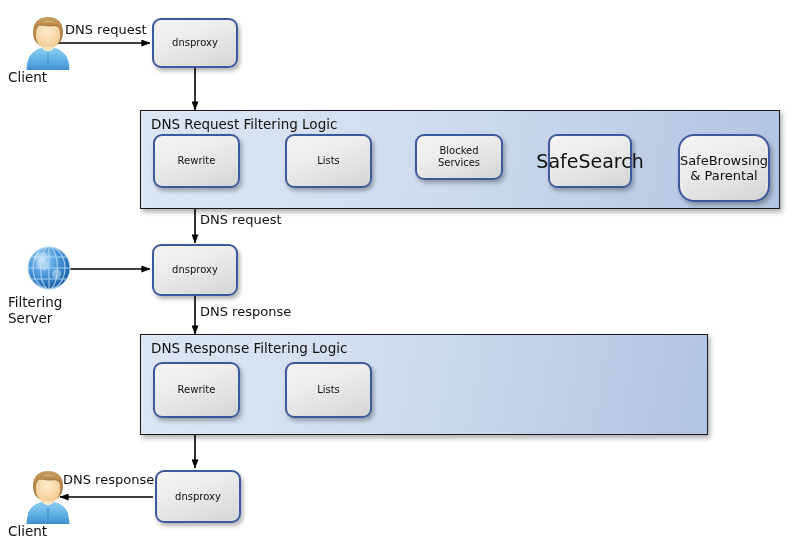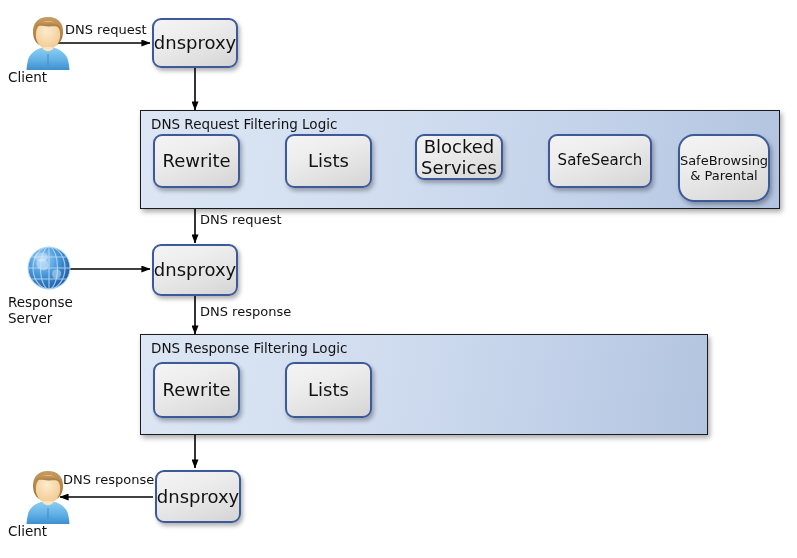--- a/index.html
+++ b/index.html
@@ -34,21 +34,21 @@
     position: absolute;
     box-sizing: border-box;
     border: 2px solid #3c5a9a;
     border-radius: 9px;
     background: linear-gradient(160deg, #f4f4f4 0%, #ededed 35%, #e0e0e0 72%, #d4d4d4 100%);
     box-shadow: 2px 3px 4px rgba(0,0,0,0.30);
     display: flex;
     align-items: center;
     justify-content: center;
     text-align: center;
-    font-size: 18px;
+    font-size: 10px;
     line-height: 1.18;
     color: #111;
     white-space: pre-line;
     z-index: 3;
   }
 
   
   .container-box {
     position: absolute;
     box-sizing: border-box;
@@ -161,21 +161,21 @@
   <div class="node" style="left:152px; top:18px; width:86px; height:50px;">dnsproxy</div>
 
   <div class="container-box" style="left:140px; top:110px; width:640px; height:99px;">
     <div class="container-title">DNS Request Filtering Logic</div>
   </div>
 
   <div class="node" style="left:153px; top:134px; width:87px; height:54px;">Rewrite</div>
   <div class="node" style="left:285px; top:134px; width:87px; height:54px;">Lists</div>
   <div class="node" style="left:415px; top:134px; width:88px; height:46px;">Blocked
 Services</div>
-  <div class="node" style="left:548px; top:134px; width:104px; height:54px; font-size:15px;">SafeSearch</div>
+  <div class="node" style="left:548px; top:134px; width:84px; height:54px; font-size:19px;">SafeSearch</div>
   <div class="node" style="left:678px; top:134px; width:92px; height:68px; font-size:13px;border-radius:16px;">SafeBrowsing
 &amp; Parental</div>
 
   <div class="edge-label" style="left:200px; top:212px;">DNS request</div>
 
   <svg class="icon" style="left:24px; top:243px;" width="50" height="50" viewBox="0 0 50 50">
     <defs>
       <radialGradient id="globeGrad" cx="36%" cy="30%" r="72%">
         <stop offset="0%" stop-color="#a6d4f5"></stop>
         <stop offset="45%" stop-color="#4f9ee0"></stop>
@@ -189,21 +189,21 @@
       <ellipse cx="25" cy="25" rx="16" ry="21"></ellipse>
       <line x1="4" y1="25" x2="46" y2="25"></line>
       <path d="M7.5 14 H42.5"></path>
       <path d="M7.5 36 H42.5"></path>
       <line x1="25" y1="4" x2="25" y2="46"></line>
     </g>
     <path d="M13 18 C17 14 22 16 24 20 C26 25 22 28 18 27 C14 26 11 22 13 18 Z" fill="#cfe7f8" opacity="0.55"></path>
     <path d="M30 27 C34 25 38 28 37 32 C36 36 31 37 29 34 C27.5 31.5 28 28 30 27 Z" fill="#cfe7f8" opacity="0.5"></path>
     <ellipse cx="17" cy="14" rx="7" ry="4.5" fill="#ffffff" opacity="0.28"></ellipse>
   </svg>
-  <div class="actor-caption" style="left:8px; top:295px; width:82px;">Response
+  <div class="actor-caption" style="left:8px; top:295px; width:82px;">Filtering
 Server</div>
 
 
   <div class="node" style="left:152px; top:244px; width:86px; height:52px;">dnsproxy</div>
 
   <div class="edge-label" style="left:200px; top:304px;">DNS response</div>
 
   <div class="container-box" style="left:140px; top:334px; width:568px; height:101px;">
     <div class="container-title">DNS Response Filtering Logic</div>
   </div>

